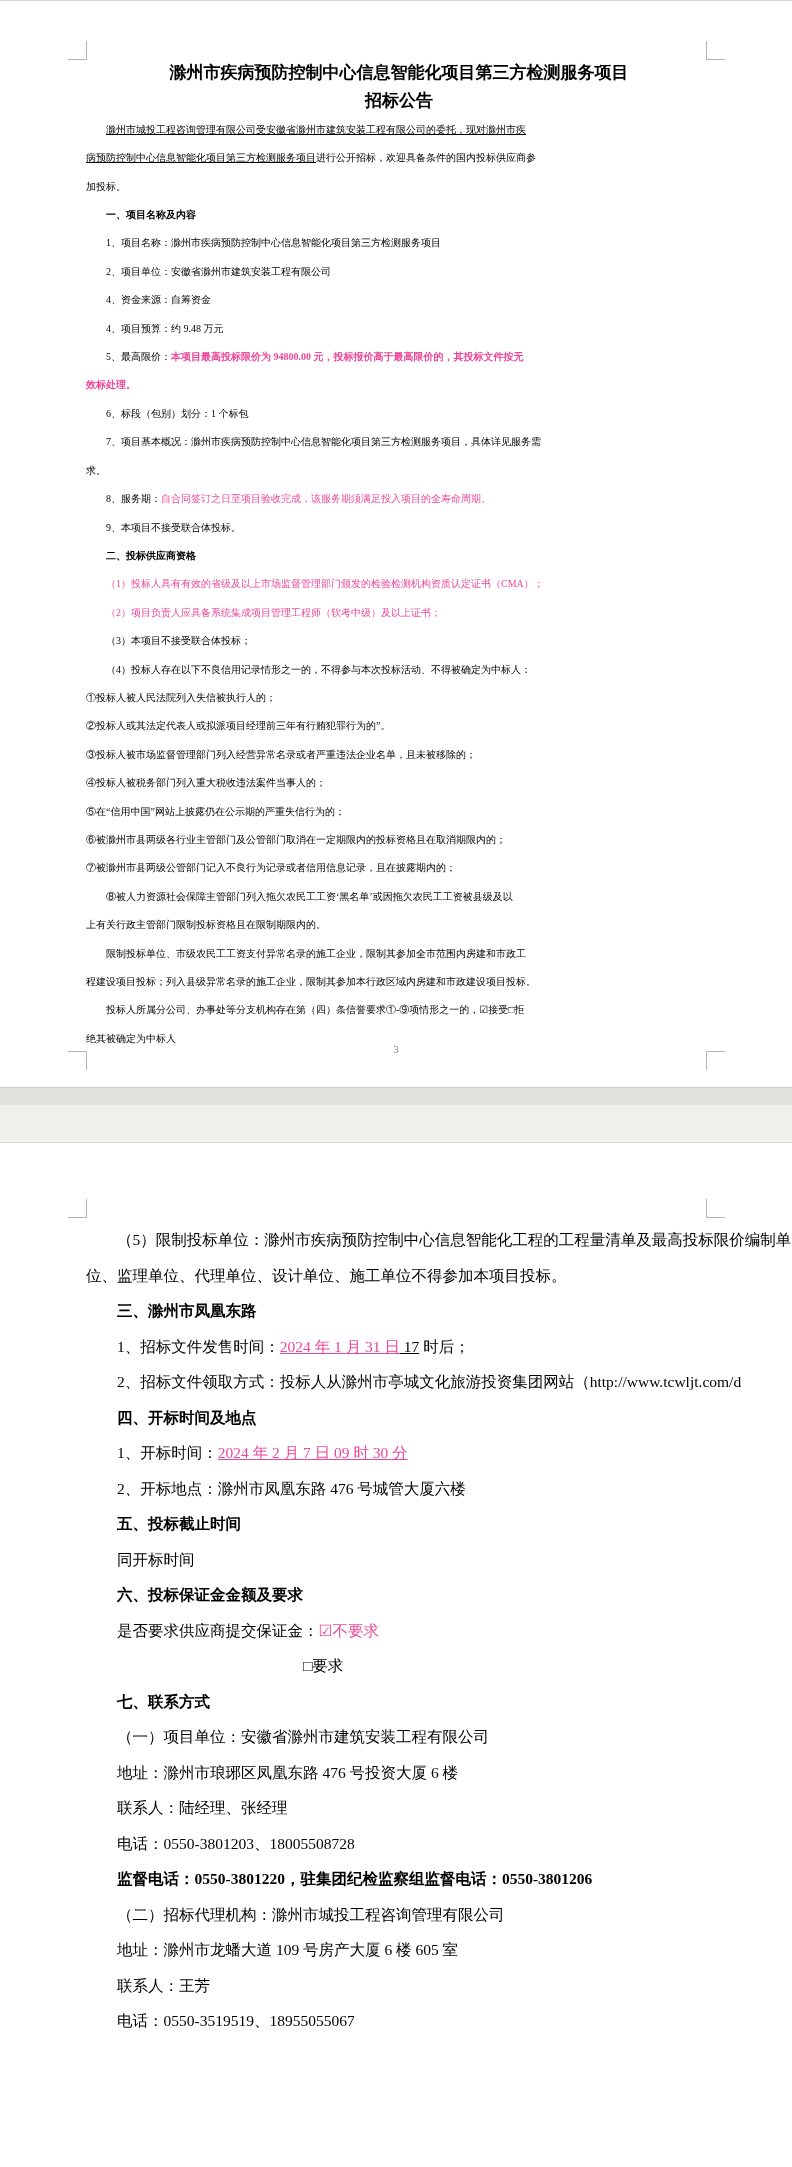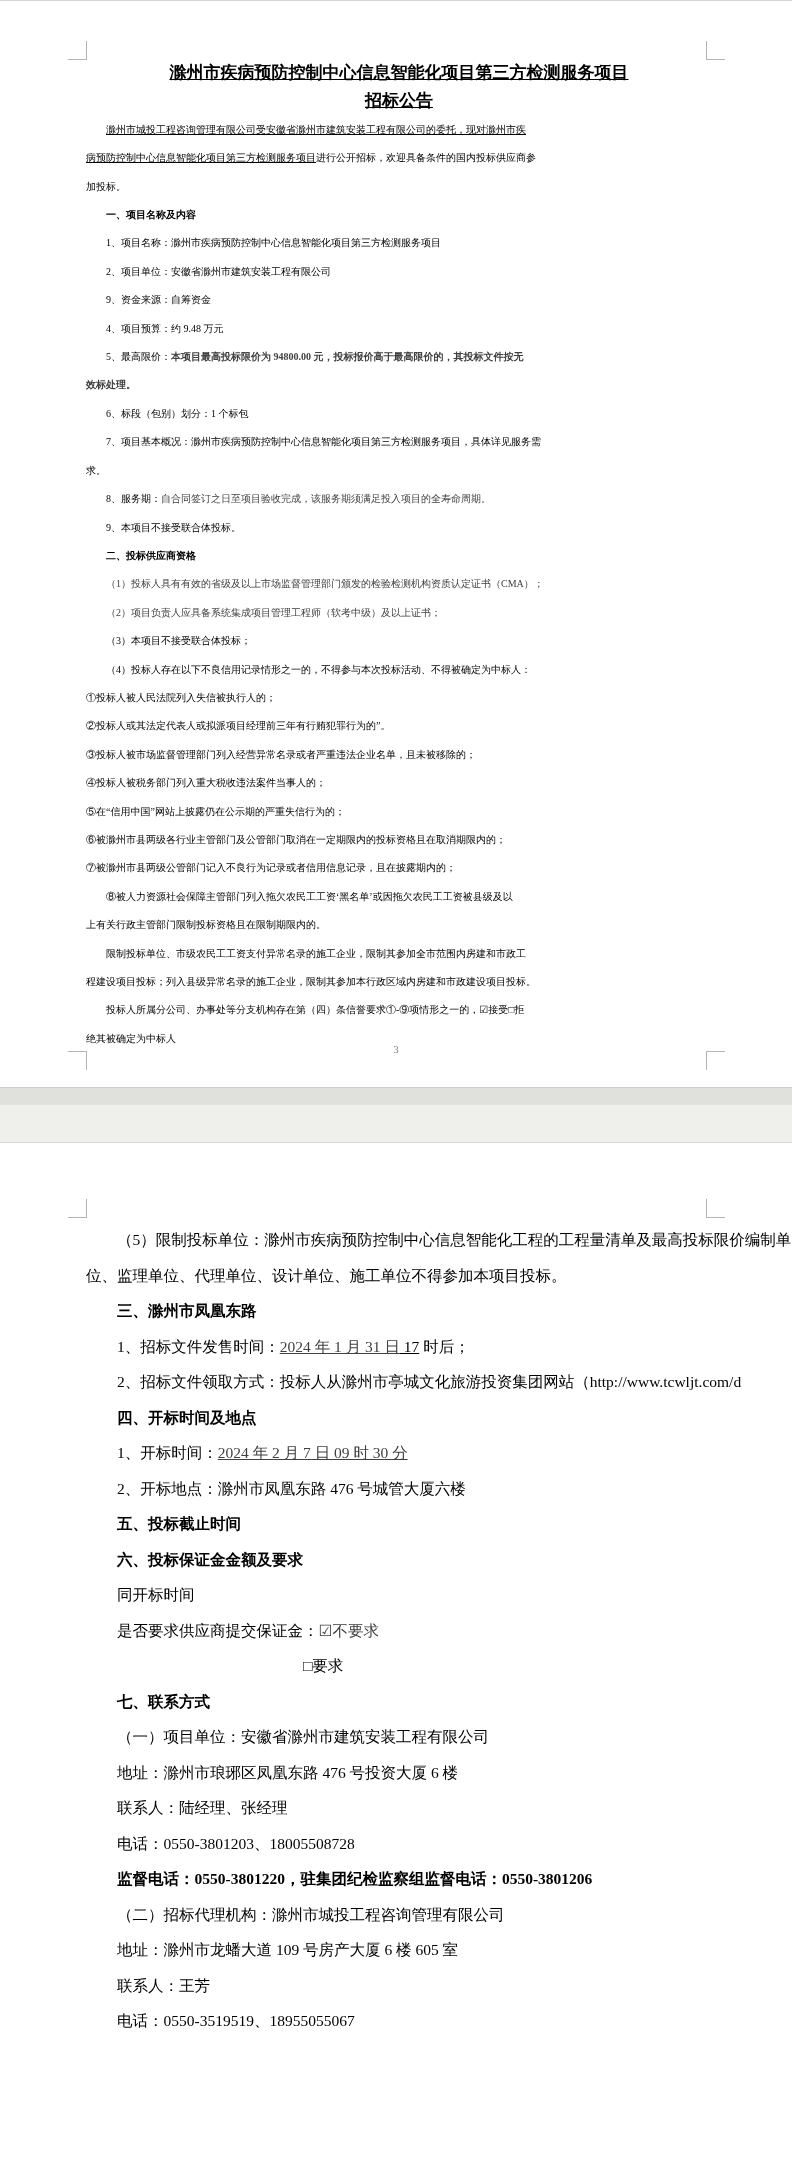--- a/index.html
+++ b/index.html
@@ -6,26 +6,26 @@
   .screen{
     position:relative;width:792px;height:2167px;background:#ffffff;overflow:hidden;
     font-family:"Liberation Serif","DejaVu Serif",serif;color:#000;
     border-top:1px solid #d4d4d0;
   }
   .page{position:absolute;left:0;width:792px;box-sizing:border-box;overflow:hidden;}
   .page1{top:0;height:1086px;padding:58px 80px 0 86px;}
   .page2{top:1124px;height:1027px;padding:97px 116px 0 86px;}
   .para{margin:0;font-size:10px;line-height:28.4px;text-indent:2em;white-space:nowrap;}
   .page2 .para{font-size:15.5px;line-height:35.5px;}
-  .title{text-align:center;text-indent:0;font-weight:bold;font-size:17px;text-decoration:underline;}
+  .title{text-align:center;text-indent:0;font-weight:bold;font-size:17px;}
   .heading{font-weight:bold;}
   .flush{text-indent:0;}
   .indent14{text-indent:14em;}
   .b{font-weight:bold;}
-  .c{color:#404040;}
+  .c{color:#ec4899;}
   .u{text-decoration:underline;}
   .page-number{position:absolute;top:1042px;left:0;width:792px;text-align:center;
     font-size:11px;color:#7f7f7f;}
   .sep{position:absolute;left:0;top:1086px;width:792px;height:54px;
     background:linear-gradient(#e0e0dc 0,#e0e0dc 17px,#efefeb 17px,#efefeb 100%);
     border-top:1px solid #cfcfca;border-bottom:1px solid #d8d8d4;}
   .mark{position:absolute;width:18px;height:18px;border:0 solid #b4b4b0;}
   .m-rb{border-right-width:1px;border-bottom-width:1px;}
   .m-lb{border-left-width:1px;border-bottom-width:1px;}
   .m-rt{border-right-width:1px;border-top-width:1px;}
@@ -38,21 +38,21 @@
 
   <div class="page page1" id="page1">
       <p class="para title"><span class="">滁州市疾病预防控制中心信息智能化项目第三方检测服务项目</span></p>
       <p class="para title"><span class="">招标公告</span></p>
       <p class="para indent"><span class="u">滁州市城投工程咨询管理有限公司受安徽省滁州市建筑安装工程有限公司的委托，现对滁州市疾</span></p>
       <p class="para flush"><span class="u">病预防控制中心信息智能化项目第三方检测服务项目</span><span class="">进行公开招标，欢迎具备条件的国内投标供应商参</span></p>
       <p class="para flush"><span class="">加投标。</span></p>
       <p class="para heading"><span class="">一、项目名称及内容</span></p>
       <p class="para indent"><span class="">1、项目名称：滁州市疾病预防控制中心信息智能化项目第三方检测服务项目</span></p>
       <p class="para indent"><span class="">2、项目单位：安徽省滁州市建筑安装工程有限公司</span></p>
-      <p class="para indent"><span class="">9、资金来源：自筹资金</span></p>
+      <p class="para indent"><span class="">4、资金来源：自筹资金</span></p>
       <p class="para indent"><span class="">4、项目预算：约 9.48 万元</span></p>
       <p class="para indent"><span class="">5、最高限价：</span><span class="b c">本项目最高投标限价为 94800.00 元，投标报价高于最高限价的，其投标文件按无</span></p>
       <p class="para flush"><span class="b c">效标处理。</span></p>
       <p class="para indent"><span class="">6、标段（包别）划分：1 个标包</span></p>
       <p class="para indent"><span class="">7、项目基本概况：滁州市疾病预防控制中心信息智能化项目第三方检测服务项目，具体详见服务需</span></p>
       <p class="para flush"><span class="">求。</span></p>
       <p class="para indent"><span class="">8、服务期：</span><span class="c">自合同签订之日至项目验收完成，该服务期须满足投入项目的全寿命周期。</span></p>
       <p class="para indent"><span class="">9、本项目不接受联合体投标。</span></p>
       <p class="para heading"><span class="">二、投标供应商资格</span></p>
       <p class="para indent"><span class="c">（1）投标人具有有效的省级及以上市场监督管理部门颁发的检验检测机构资质认定证书（CMA）；</span></p>
@@ -89,22 +89,22 @@
   <div class="page page2" id="page2">
       <p class="para indent"><span class="">（5）限制投标单位：滁州市疾病预防控制中心信息智能化工程的工程量清单及最高投标限价编制单</span></p>
       <p class="para flush"><span class="">位、监理单位、代理单位、设计单位、施工单位不得参加本项目投标。</span></p>
       <p class="para heading"><span class="">三、滁州市凤凰东路</span></p>
       <p class="para indent"><span class="">1、招标文件发售时间：</span><span class="c u">2024 年 1 月 31 日</span><span class="u"> 17</span><span class=""> 时后；</span></p>
       <p class="para indent"><span class="">2、招标文件领取方式：投标人从滁州市亭城文化旅游投资集团网站（http://www.tcwljt.com/d</span></p>
       <p class="para heading"><span class="">四、开标时间及地点</span></p>
       <p class="para indent"><span class="">1、开标时间：</span><span class="c u">2024 年 2 月 7 日 09 时 30 分 </span></p>
       <p class="para indent"><span class="">2、开标地点：滁州市凤凰东路 476 号城管大厦六楼</span></p>
       <p class="para heading"><span class="">五、投标截止时间</span></p>
+      <p class="para indent"><span class="">同开标时间</span></p>
       <p class="para heading"><span class="">六、投标保证金金额及要求</span></p>
-      <p class="para indent"><span class="">同开标时间</span></p>
       <p class="para indent"><span class="">是否要求供应商提交保证金：</span><span class="c">☑不要求</span></p>
       <p class="para indent14"><span class="">□要求</span></p>
       <p class="para heading"><span class="">七、联系方式</span></p>
       <p class="para indent"><span class="">（一）项目单位：安徽省滁州市建筑安装工程有限公司</span></p>
       <p class="para indent"><span class="">地址：滁州市琅琊区凤凰东路 476 号投资大厦 6 楼</span></p>
       <p class="para indent"><span class="">联系人：陆经理、张经理</span></p>
       <p class="para indent"><span class="">电话：0550-3801203、18005508728</span></p>
       <p class="para indent"><span class="b">监督电话：0550-3801220，驻集团纪检监察组监督电话：0550-3801206</span></p>
       <p class="para indent"><span class="">（二）招标代理机构：滁州市城投工程咨询管理有限公司</span></p>
       <p class="para indent"><span class="">地址：滁州市龙蟠大道 109 号房产大厦 6 楼 605 室</span></p>

